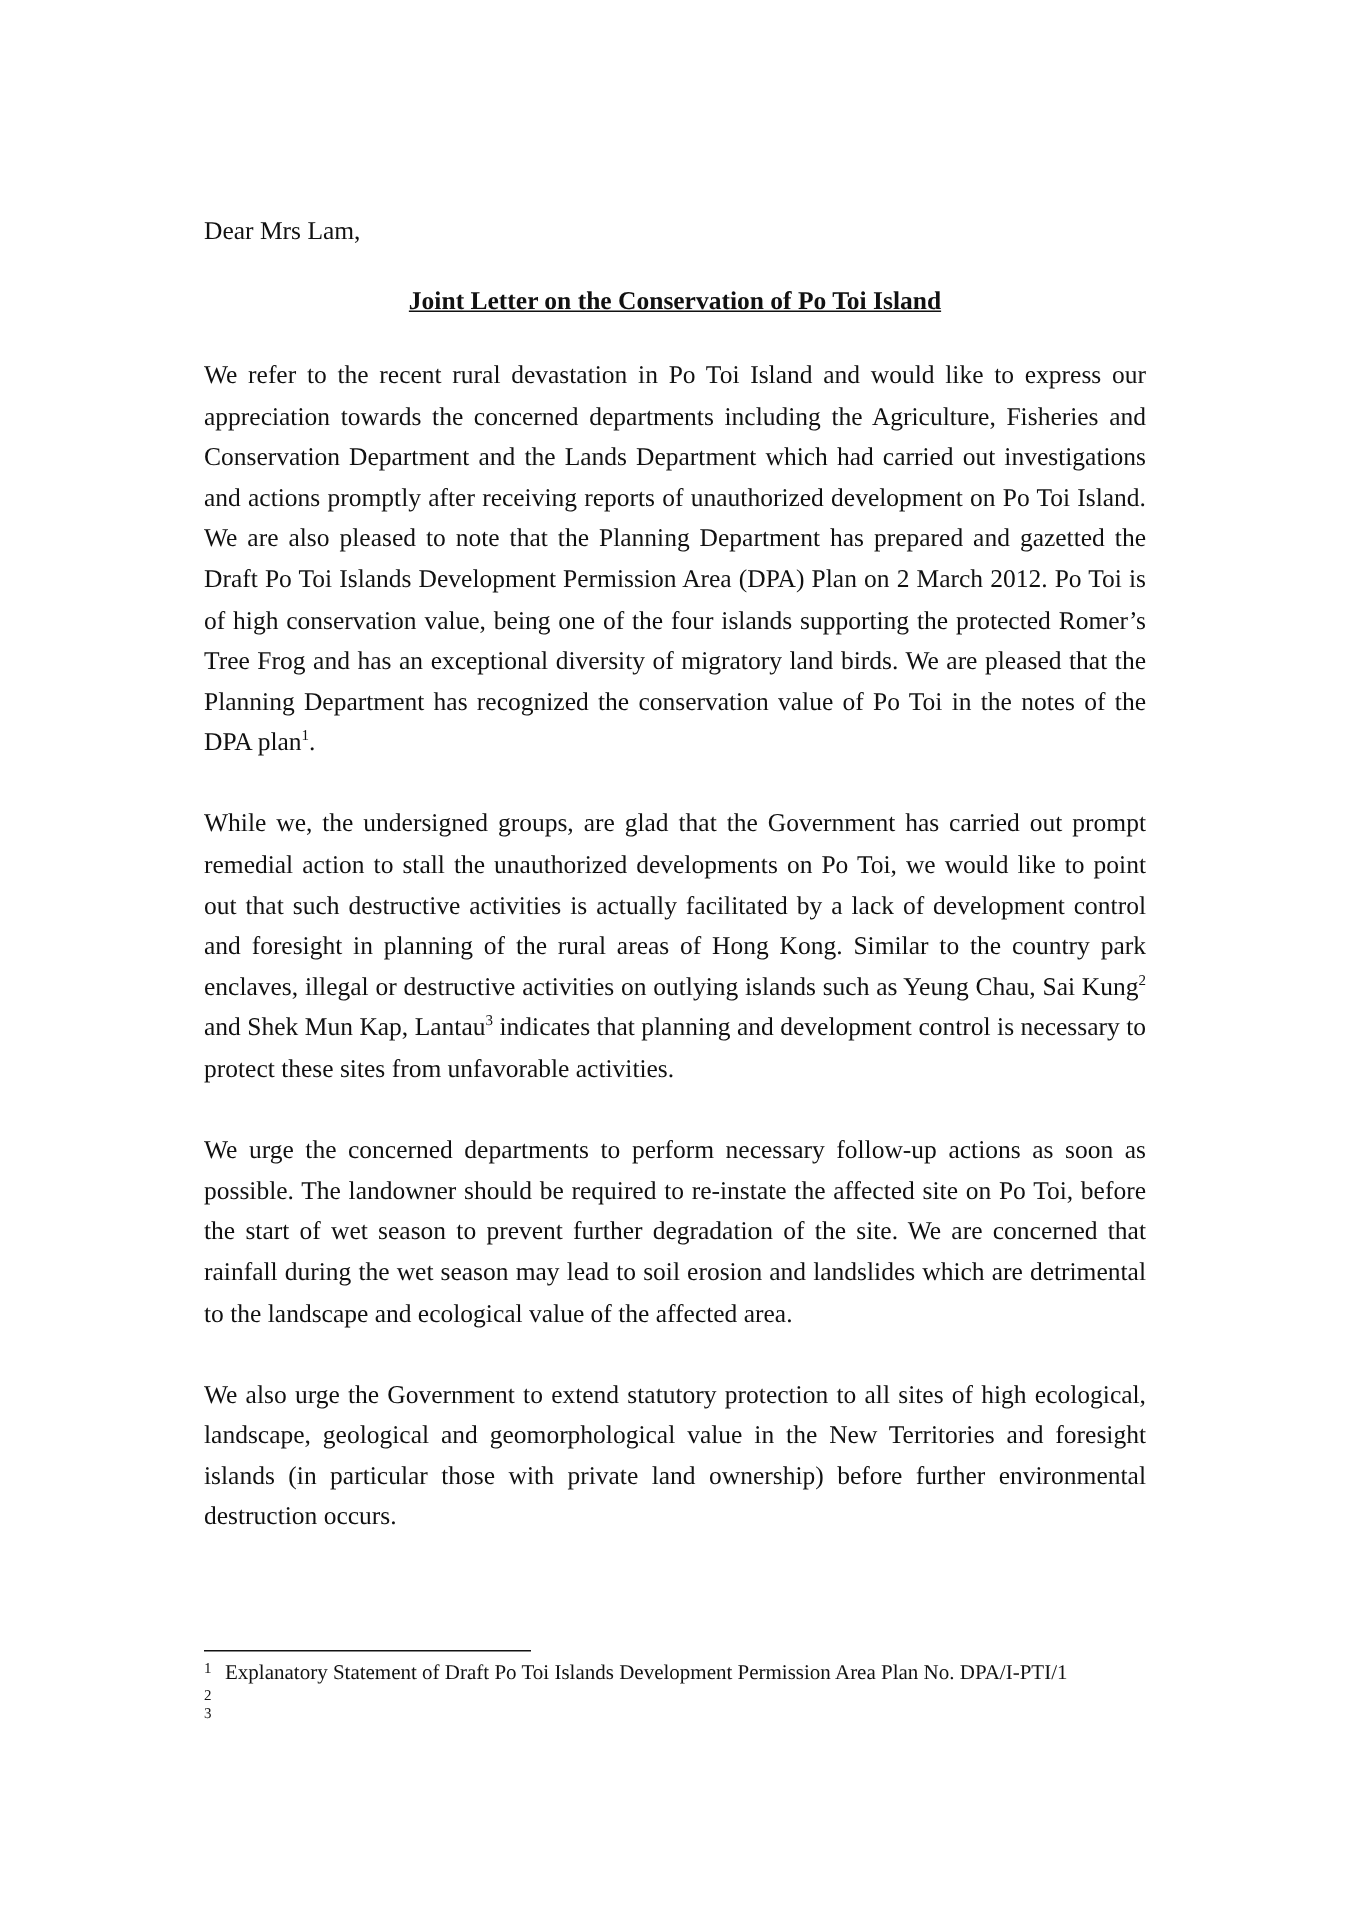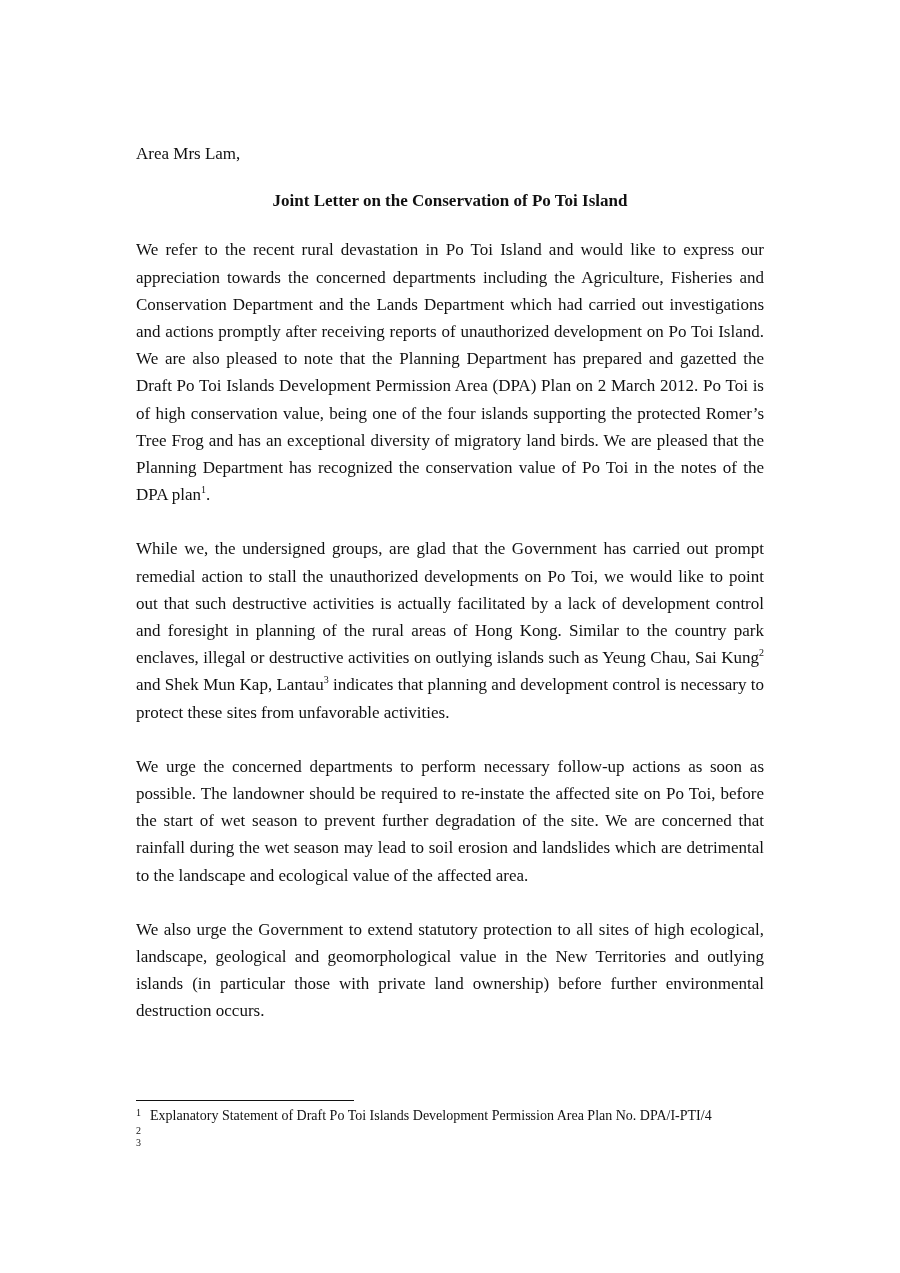--- a/index.html
+++ b/index.html
@@ -3,50 +3,50 @@
 <meta charset="utf-8">
 <style>
   html, body { margin: 0; padding: 0; background: #ffffff; }
   body { width: 900px; height: 1273px; position: relative; overflow: hidden; }
   .page {
     position: absolute; left: 136px; top: 140px; width: 628px;
     font-family: "Liberation Serif", serif; font-size: 17px; color: #111;
     line-height: 27.2px;
   }
   .salutation { margin: 0 0 20px 0; }
-  .title { text-align: center; font-weight: bold; margin: 0 0 22px 0; }
+  .title { text-align: center; font-weight: bold; text-decoration: underline; margin: 0 0 22px 0; }
   .para { text-align: justify; margin: 0 0 27px 0; }
   sup { font-size: 10px; line-height: 0; vertical-align: super; }
   .footnotes { position: absolute; left: 136px; top: 1100px; width: 680px;
     font-family: "Liberation Serif", serif; font-size: 14px; color: #111; line-height: 18px; }
   .fn-rule { width: 218px; height: 0; border-top: 1.5px solid #111; margin-bottom: 6px; }
   .fn { display: flex; }
   .fn-num { width: 14px; font-size: 10px; line-height: 12px; }
 </style>
 </head>
 <body>
 
 <div class="page">
-  <p class="salutation">Area  Mrs  Lam,</p>
+  <p class="salutation">Dear  Mrs  Lam,</p>
   <p class="title">Joint Letter on the Conservation of Po Toi Island</p>
 
   <p class="para"><span>We refer to the recent rural devastation in Po Toi Island and would like to express our appreciation towards the concerned departments including the Agriculture, Fisheries and Conservation Department and the Lands Department which had carried out investigations and actions promptly after receiving reports of unauthorized development on Po Toi Island. We are also pleased to note that the Planning Department has prepared and gazetted the Draft Po Toi Islands Development Permission Area (DPA) Plan on 2 March 2012. Po Toi is of high conservation value, being one of the four islands supporting the protected Romer’s Tree Frog and has an exceptional diversity of migratory land birds. We are pleased that the Planning Department has recognized the conservation value of Po Toi in the notes of the DPA plan</span><sup>1</sup><span>.</span></p>
 
   <p class="para"><span>While we, the undersigned groups, are glad that the Government has carried out prompt remedial action to stall the unauthorized developments on Po Toi, we would like to point out that such destructive activities is actually facilitated by a lack of development control and foresight in planning of the rural areas of Hong Kong. Similar to the country park enclaves, illegal or destructive activities on outlying islands such as Yeung Chau, Sai Kung</span><sup>2</sup><span> and Shek Mun Kap, Lantau</span><sup>3</sup><span> indicates that planning and development control is necessary to protect these sites from unfavorable activities.</span></p>
 
   <p class="para">We urge the concerned departments to perform necessary follow-up actions as soon as possible. The landowner should be required to re-instate the affected site on Po Toi, before the start of wet season to prevent further degradation of the site. We are concerned that rainfall during the wet season may lead to soil erosion and landslides which are detrimental to the landscape and ecological value of the affected area.</p>
 
-  <p class="para">We also urge the Government to extend statutory protection to all sites of high ecological, landscape, geological and geomorphological value in the New Territories and outlying islands (in particular those with private land ownership) before further environmental destruction occurs.</p>
+  <p class="para">We also urge the Government to extend statutory protection to all sites of high ecological, landscape, geological and geomorphological value in the New Territories and foresight islands (in particular those with private land ownership) before further environmental destruction occurs.</p>
 </div>
 
 <div class="footnotes">
   <div class="fn-rule"></div>
   <div class="fn">
     <span class="fn-num">1</span>
-    <span>Explanatory Statement of Draft Po Toi Islands Development Permission Area Plan No. DPA/I-PTI/4</span>
+    <span>Explanatory Statement of Draft Po Toi Islands Development Permission Area Plan No. DPA/I-PTI/1</span>
   </div>
   <div class="fn">
     <span class="fn-num">2</span>
   </div>
   <div class="fn">
     <span class="fn-num">3</span>
   </div>
 </div>
 
 </body></html>

